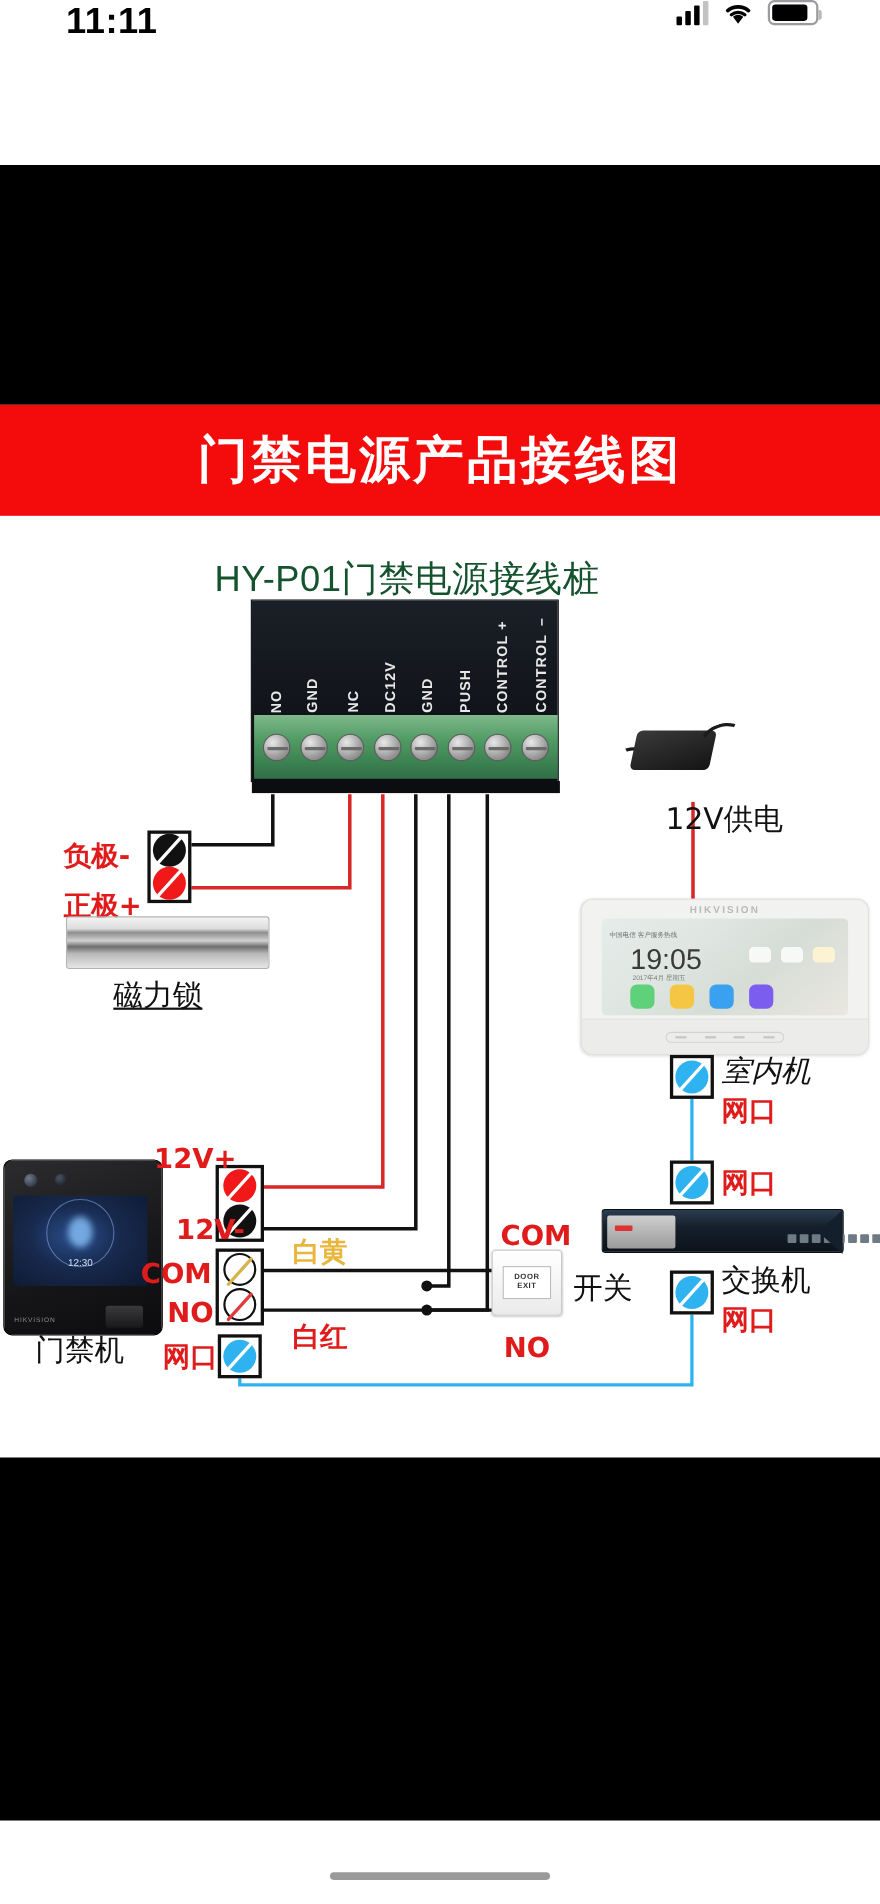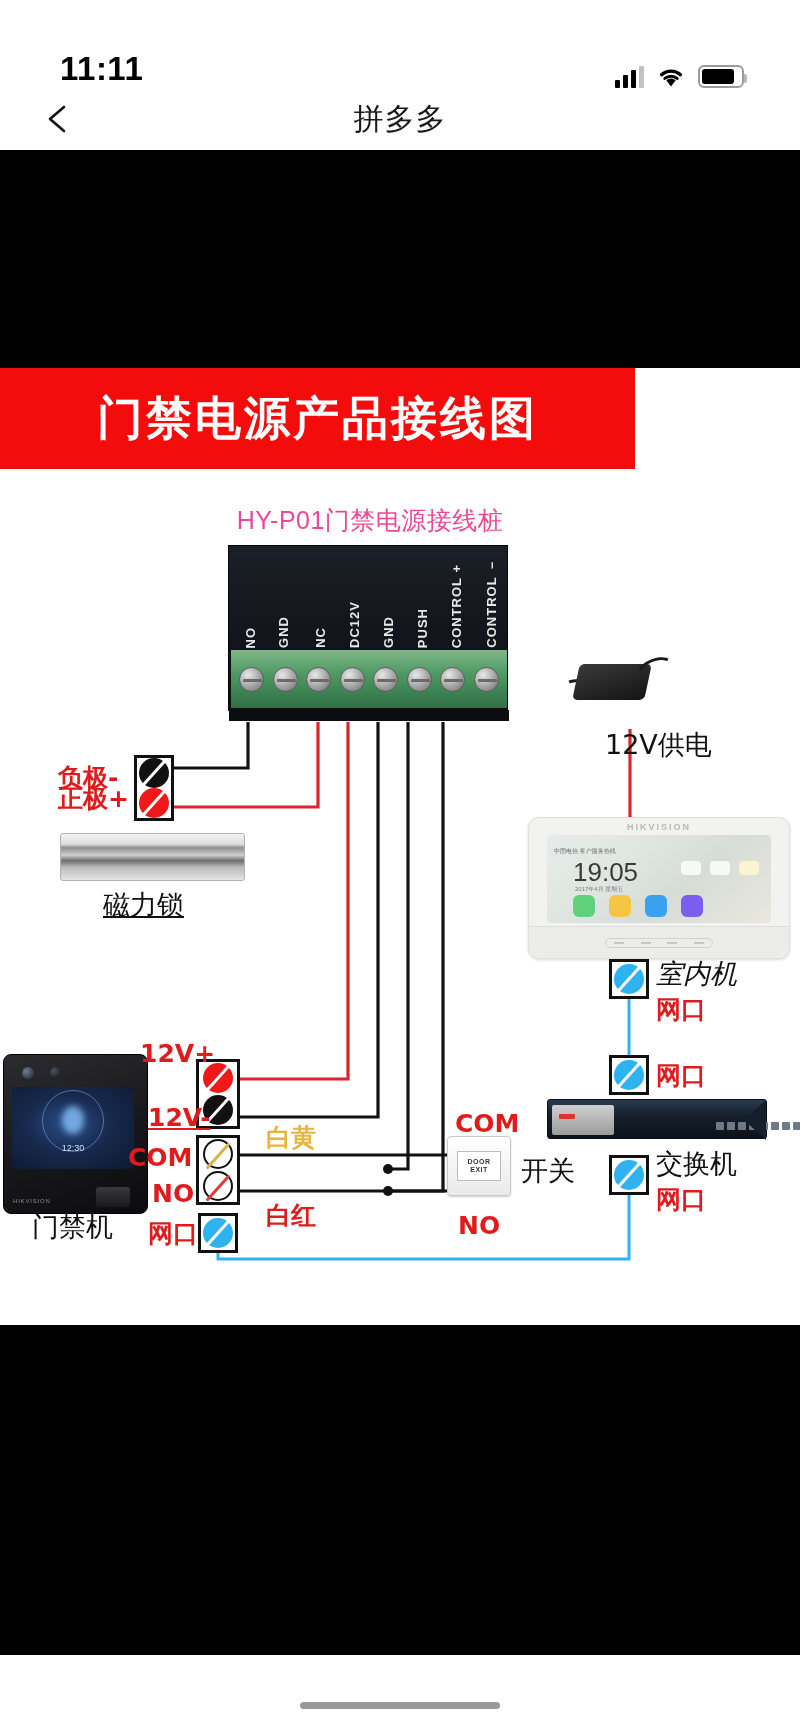--- a/index.html
+++ b/index.html
@@ -7,21 +7,21 @@
     width: 800px; height: 1731px;
     background: #ffffff;
     font-family: "Liberation Sans", "DejaVu Sans", sans-serif;
     overflow: hidden;
   }
   .phone { position: relative; width: 800px; height: 1731px; background:#fff; }
 
   
   .statusbar {
     position: absolute; top: 0; left: 0; width: 800px; height: 88px;
-    display: flex; align-items: flex-end; justify-content: space-between;
+    display: flex; align-items: flex-start; justify-content: space-between;
     padding: 0 56px 0 60px; background: #fff;
   }
   .status-time { font-size: 33px; font-weight: 700; color: #000; letter-spacing: .5px; }
   .status-right { display: flex; align-items: center; gap: 13px; }
   .sig { display: flex; align-items: flex-end; gap: 3px; height: 22px; }
   .sig i { display:block; width: 5px; background:#000; border-radius:1px; }
   .sig i:nth-child(1){height:8px}
   .sig i:nth-child(2){height:13px}
   .sig i:nth-child(3){height:18px}
   .sig i:nth-child(4){height:22px;background:#c3c3c6}
@@ -44,33 +44,33 @@
     width: 34px; height: 34px; cursor: pointer;
   }
   .nav-title { font-size: 30px; color: #1a1a1a; font-weight: 400; letter-spacing: 1px; }
 
   
   .black-top { position:absolute; top:150px; left:0; width:800px; height:218px; background:#000; }
   .black-bottom { position:absolute; top:1325px; left:0; width:800px; height:330px; background:#000; }
 
   
   .banner {
-    position:absolute; top:368px; left:0; width:635px; height:101px;
+    position:absolute; top:368px; left:0; width:800px; height:101px;
     background:#f40c0c; display:flex; align-items:center; justify-content:center;
   }
   .banner-text {
     color:#fff; font-size:46px; font-weight:700; letter-spacing:3px;
     font-family:"DejaVu Sans","Liberation Sans",sans-serif;
   }
 
   
   .diagram { position:absolute; top:469px; left:0; width:800px; height:856px; background:#fff; }
   .dg-sub {
     position:absolute; top:35px; left:0; width:740px; text-align:center;
-    font-size:25px; color:#ec4899; letter-spacing:.5px;
+    font-size:33px; color:#14532d; letter-spacing:.5px;
   }
 
   
   .board {
     position:absolute; left:228px; top:76px; width:280px; height:166px;
     background:linear-gradient(180deg,#1b1f27 0%,#12151b 55%,#0c0e13 100%);
     border:1px solid #05060a;
   }
   .board-labels { position:absolute; inset:0; }
   .blab {
@@ -269,28 +269,20 @@
           <path d="M4.6 8.6 a14.6 14.6 0 0 1 18.8 0" stroke="#000" stroke-width="3.4" fill="none" stroke-linecap="round"></path>
           <path d="M7.9 12.4 a9.6 9.6 0 0 1 12.2 0" stroke="#000" stroke-width="3.1" fill="none" stroke-linecap="round"></path>
         </svg>
       </div>
       <div class="batt">
           <i></i>
         </div>
     </div>
   </div>
 
-  <div class="navbar">
-    <div class="nav-back">
-      <svg width="34" height="34" viewBox="0 0 34 34">
-        <polyline points="22,5 8,17 22,29" stroke="#111" stroke-width="2.6" fill="none" stroke-linecap="round" stroke-linejoin="round"></polyline>
-      </svg>
-    </div>
-    <div class="nav-title">拼多多</div>
-  </div>
 
   <div class="black-top"></div>
 
   <div class="banner">
     <div class="banner-text">门禁电源产品接线图</div>
   </div>
 
   <div class="diagram">
 
     <div class="dg-sub">HY-P01门禁电源接线桩</div>
@@ -345,21 +337,21 @@
         <div class="screw"></div>
       </div>
       <div class="board-bottom"></div>
     </div>
 
     <div class="conn" style="left:134px; top:286px; width:40px; height:66px;">
       <div class="dot black"></div>
       <div class="dot red"></div>
     </div>
     <div class="conn-label" style="left:58px; top:292px;">负极-</div>
-    <div class="conn-label" style="left:58px; top:313px;">正极+</div>
+    <div class="conn-label" style="left:58px; top:338px;">正极+</div>
 
     <div class="maglock"></div>
     <div class="cap" style="left:103px; top:418px;text-decoration:underline;">磁力锁</div>
 
     <div class="psu">
       <div class="psu-cord"></div>
       <div class="psu-body"></div>
       <div class="psu-cord2"></div>
     </div>
     <div class="cap" style="left:605px; top:258px;">12V供电</div>
@@ -439,21 +431,21 @@
       <div class="am-pad"></div>
       <div class="am-brand">HIKVISION</div>
     </div>
     <div class="cap" style="left:32px; top:740px;">门禁机</div>
 
     <div class="conn" style="left:196px; top:590px; width:44px; height:70px;">
       <div class="dot red"></div>
       <div class="dot black"></div>
     </div>
     <div class="conn-label" style="left:140px; top:570px;">12V+</div>
-    <div class="conn-label" style="left:148px; top:634px;text-decoration:underline;">12V-</div>
+    <div class="conn-label" style="left:160px; top:634px;">12V-</div>
 
     <div class="conn" style="left:196px; top:666px; width:44px; height:70px;">
       <div class="dot white"></div>
       <div class="dot whitered"></div>
     </div>
     <div class="conn-label" style="left:128px; top:674px;">COM</div>
     <div class="conn-label" style="left:152px; top:710px;">NO</div>
 
     <div class="conn" style="left:198px; top:744px; width:40px; height:40px;">
       <div class="dot blue"></div>

